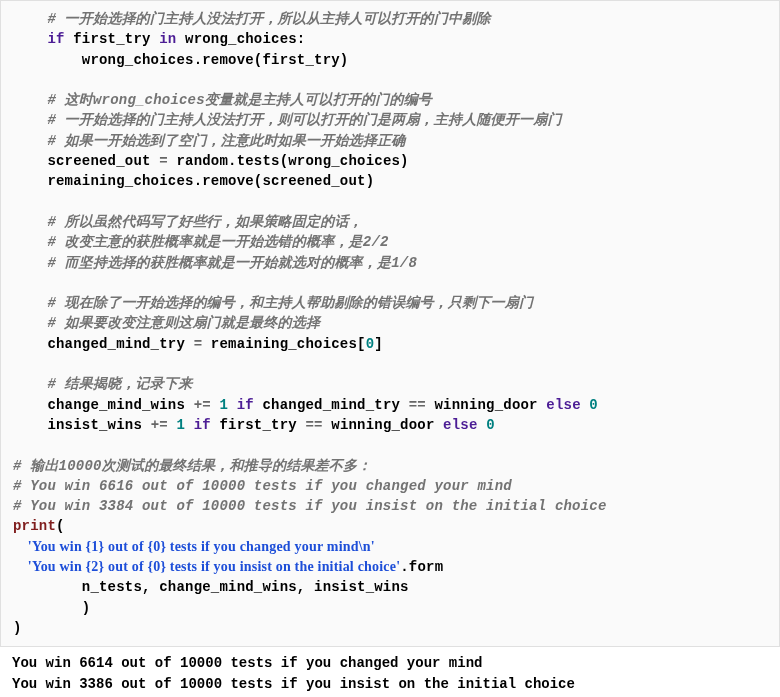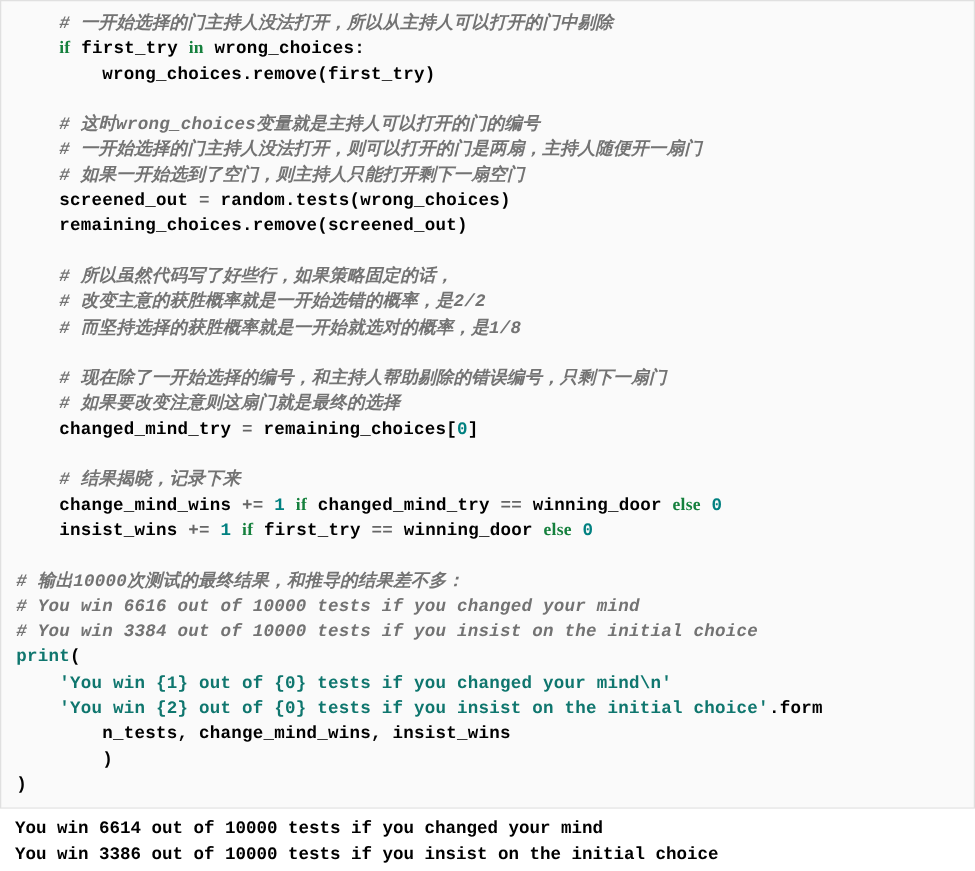--- a/index.html
+++ b/index.html
@@ -23,36 +23,36 @@
       font-weight:600;
       letter-spacing:0.2px;
     }
     .output-block {
       background: #ffffff;
       padding: 6px 12px;
       white-space: pre;
       font-weight:600;
     }
     .c { color: #737373; font-style: italic; } 
-    .k { color: #15803d; font-weight: bold; font-family: Liberation Serif, serif; }
-    .fn { color:#0f766e; font-weight:bold;}
-    .s { color: #0f766e; }
+    .k { color: #4c1d95; font-weight: bold; }
+    .fn { color:#7f1d1d; font-weight:bold;}
+    .s { color: #1d4ed8; font-family: Liberation Serif, serif; }
     .num { color: #008080; }
     .op { color: #666666; }
   </style>
 </head>
 <body>
 
 <div class="code-block"><span class="c">    # 一开始选择的门主持人没法打开，所以从主持人可以打开的门中剔除</span>
 <span>    </span><span class="k">if</span><span> first_try </span><span class="k">in</span><span> wrong_choices:</span>
 <span>        wrong_choices.remove(first_try)</span>
 <span></span>
 <span class="c">    # 这时wrong_choices变量就是主持人可以打开的门的编号</span>
 <span class="c">    # 一开始选择的门主持人没法打开，则可以打开的门是两扇，主持人随便开一扇门</span>
-<span class="c">    # 如果一开始选到了空门，则主持人只能打开剩下一扇空门</span>
+<span class="c">    # 如果一开始选到了空门，注意此时如果一开始选择正确</span>
 <span>    screened_out </span><span class="op">=</span><span> random.tests(wrong_choices)</span>
 <span>    remaining_choices.remove(screened_out)</span>
 <span></span>
 <span class="c">    # 所以虽然代码写了好些行，如果策略固定的话，</span>
 <span class="c">    # 改变主意的获胜概率就是一开始选错的概率，是2/2</span>
 <span class="c">    # 而坚持选择的获胜概率就是一开始就选对的概率，是1/8</span>
 <span></span>
 <span class="c">    # 现在除了一开始选择的编号，和主持人帮助剔除的错误编号，只剩下一扇门</span>
 <span class="c">    # 如果要改变注意则这扇门就是最终的选择</span>
 <span>    changed_mind_try </span><span class="op">=</span><span> remaining_choices[</span><span class="num">0</span><span>]</span>

